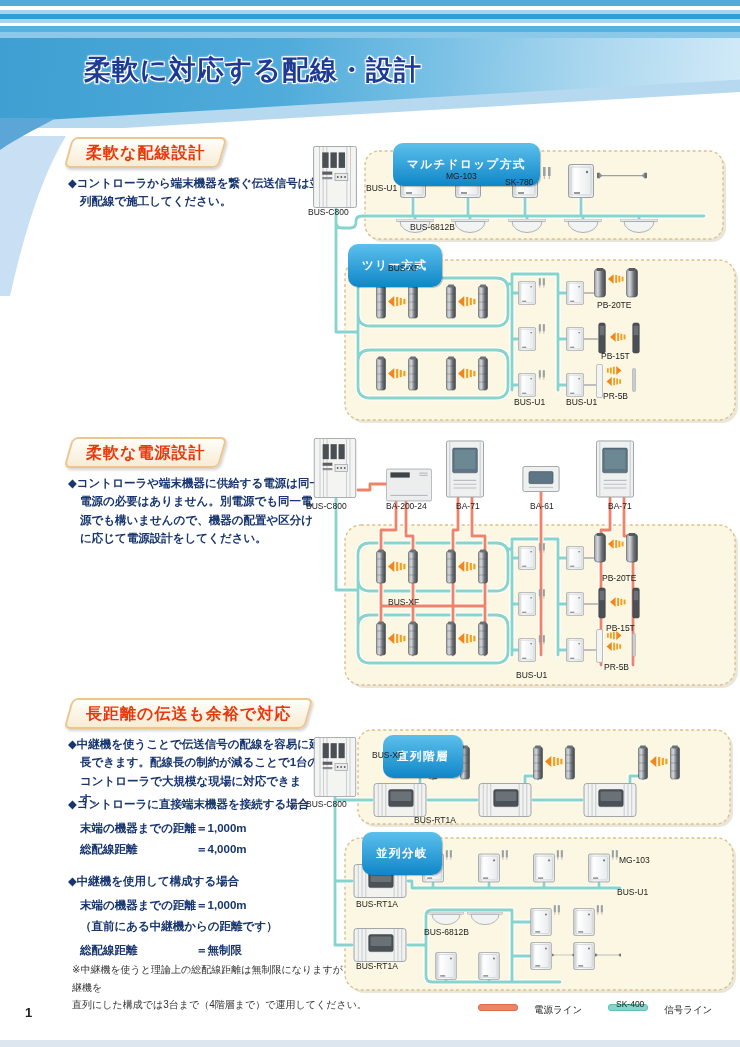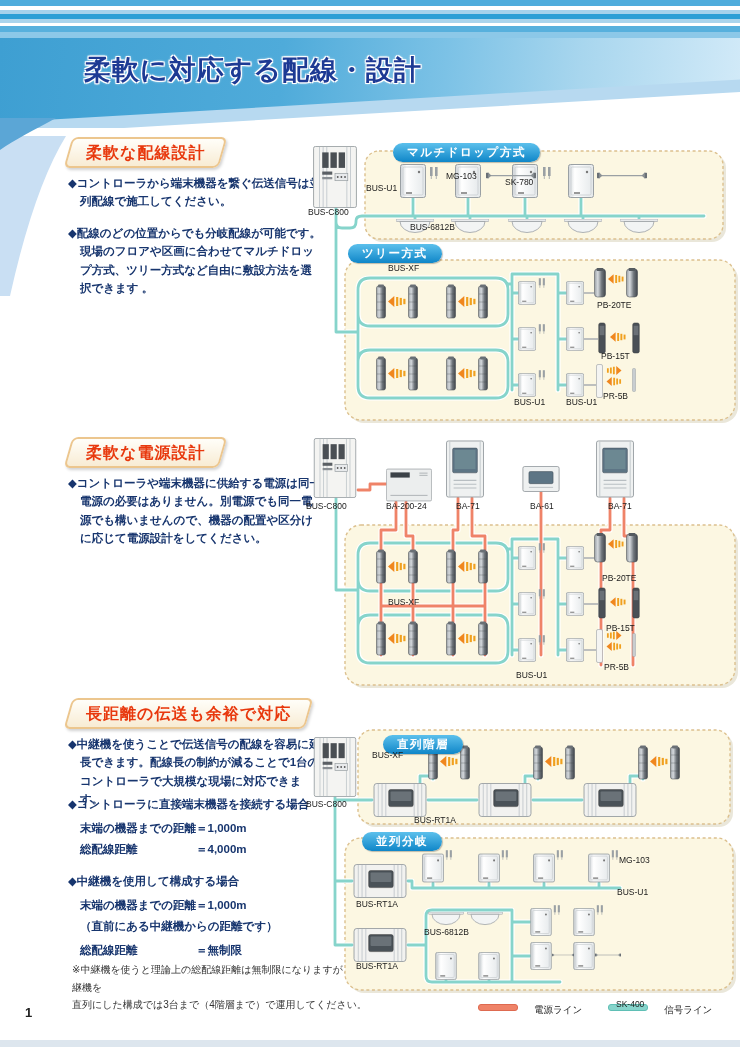--- a/index.html
+++ b/index.html
@@ -38,21 +38,21 @@
   .spec-block .head{margin:0 0 6px;text-indent:-12px;padding-left:12px;}
   .spec-line{margin:2px 0 2px 12px;display:flex;}
   .spec-line .lbl{display:inline-block;width:116px;}
   .footnote{position:absolute;left:72px;top:961px;width:300px;font-size:10px;line-height:1.75;
     color:#333;white-space:pre-line;}
   .page-num{position:absolute;left:25px;top:1005px;font-size:13px;font-weight:bold;color:#222;}
   .bottom-strip{position:absolute;left:0;top:1040px;width:100%;height:7px;background:#dde6ee;}
   
   .dg{position:absolute;}
   .dg-badge{position:absolute;background:linear-gradient(#5cc0ec,#0f86c8);color:#fff;font-weight:bold;
-    font-size:11.5px;line-height:17px;padding:1px 14px;border-radius:10px;letter-spacing:1.5px;
+    font-size:11.5px;line-height:17px;padding:13px 14px;border-radius:10px;letter-spacing:1.5px;
     box-shadow:1px 1px 1px rgba(0,0,0,.25);white-space:nowrap;z-index:6;}
   .dlabel{position:absolute;font-size:8.5px;line-height:1;color:#1a1a1a;white-space:nowrap;z-index:6;}
   .wo{fill:none;stroke:#fff;stroke-width:5.2;stroke-linecap:round;stroke-linejoin:round;}
   .wt{fill:none;stroke:#86d4cb;stroke-width:2.8;stroke-linecap:round;stroke-linejoin:round;}
   .wr{fill:none;stroke:#ef8368;stroke-width:2.8;stroke-linecap:round;stroke-linejoin:round;}
   .gl{fill:none;stroke:#a8adb2;stroke-width:1.3;}
   
   .legend{position:absolute;left:478px;top:1004px;display:flex;gap:26px;align-items:center;}
   .legend .item{display:flex;gap:16px;}
   .lg-line{display:inline-block;width:38px;height:5px;border-radius:3px;}
@@ -180,21 +180,20 @@
   <svg class="corner-sweep" width="70" height="180">
     <path d="M0,18 H66 Q34,70 10,178 H0 Z" fill="#c9dff3"></path>
     <path d="M0,0 H56 C34,12 14,22 0,32 Z" fill="#5ba6d6"></path>
   </svg>
 
   <div class="sec-badge" style="left:68px;top:137px;">
     <span>柔軟な配線設計</span>
   </div>
   <div class="bullets" style="left:68px;top:174px;">
     <p>◆コントローラから端末機器を繋ぐ伝送信号は並列配線で施工してください。</p>
-    <p>◆配線のどの位置からでも分岐配線が可能です。現場のフロアや区画に合わせてマルチドロップ方式、ツリー方式など自由に敷設方法を選択できます 。</p>
   </div>
 
   <div class="sec-badge" style="left:68px;top:437px;">
     <span>柔軟な電源設計</span>
   </div>
   <div class="bullets" style="left:68px;top:474px;">
     <p>◆コントローラや端末機器に供給する電源は同一電源の必要はありません。別電源でも同一電源でも構いませんので、機器の配置や区分けに応じて電源設計をしてください。</p>
   </div>
 
   <div class="sec-badge" style="left:68px;top:698px;">

